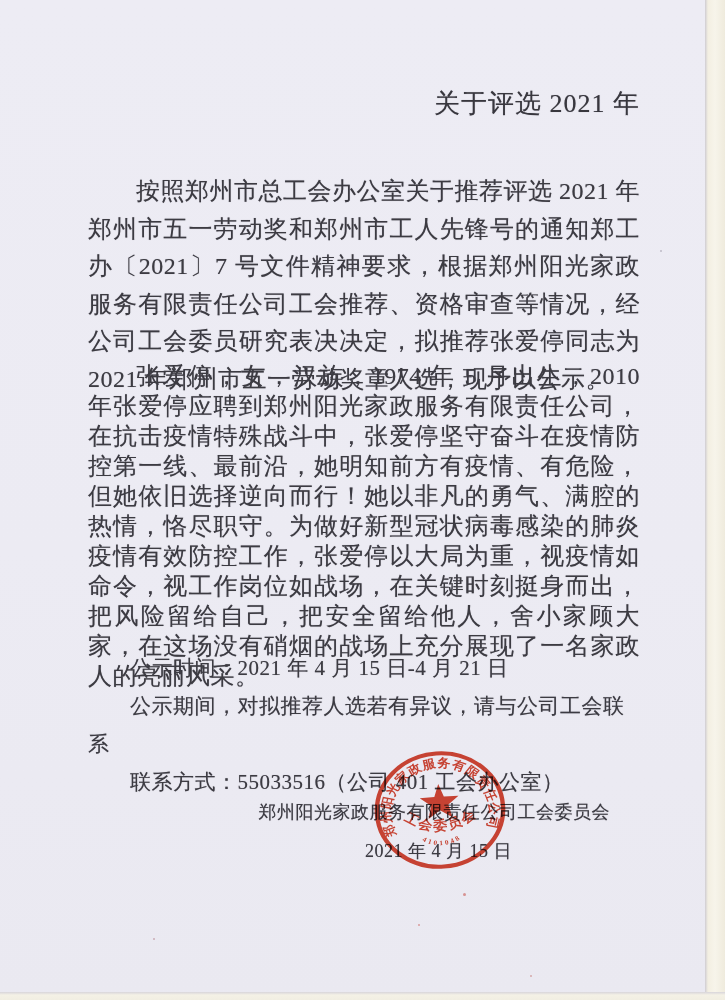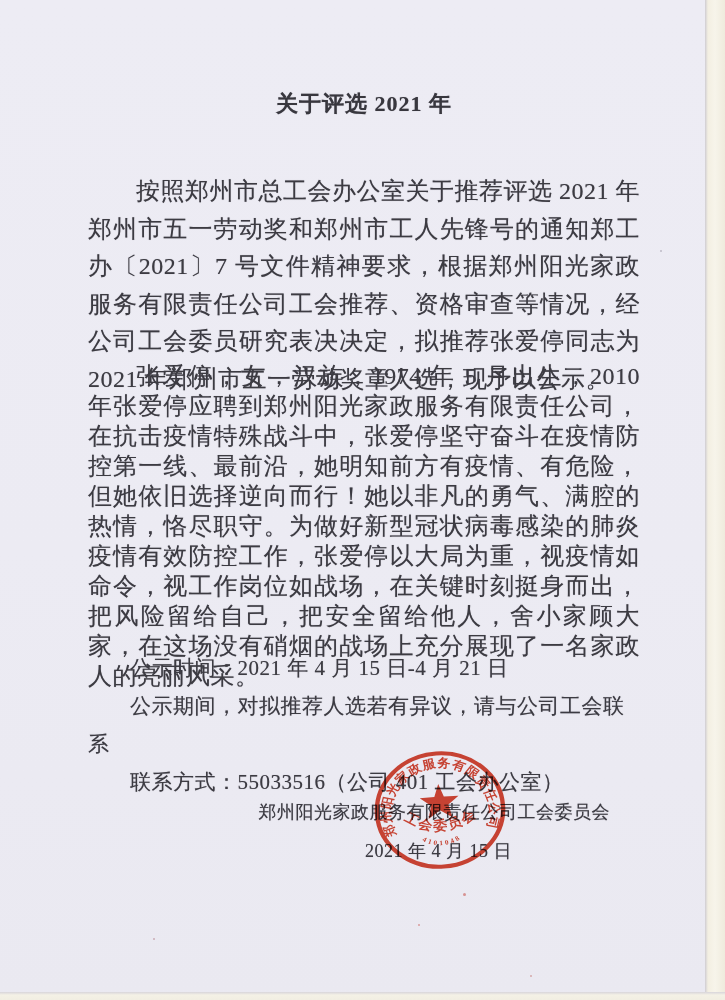--- a/index.html
+++ b/index.html
@@ -26,21 +26,21 @@
   }
   .speck{position:absolute;border-radius:50%;}
 
   .doc{
     position:absolute;left:88px;top:0;width:552px;height:1000px;
     color:#3c3b42;
     text-shadow:0 0 0.7px rgba(66,64,76,.55);
   }
   .title-block{
     position:absolute;left:0;top:84px;width:552px;
-    text-align:center;font-weight:700;font-size:22px;line-height:39px;
+    text-align:right;font-weight:400;font-size:26px;line-height:39px;
     color:#38373e;letter-spacing:1px;
   }
   .para{
     position:absolute;left:0;width:552px;
     font-size:24px;text-align:justify;text-justify:inter-ideograph;
     text-indent:2em;letter-spacing:.5px;
   }
   .para-1{top:173px;line-height:37.5px;}
   .para-2{top:361px;line-height:30px;}
   .meta-lines{

